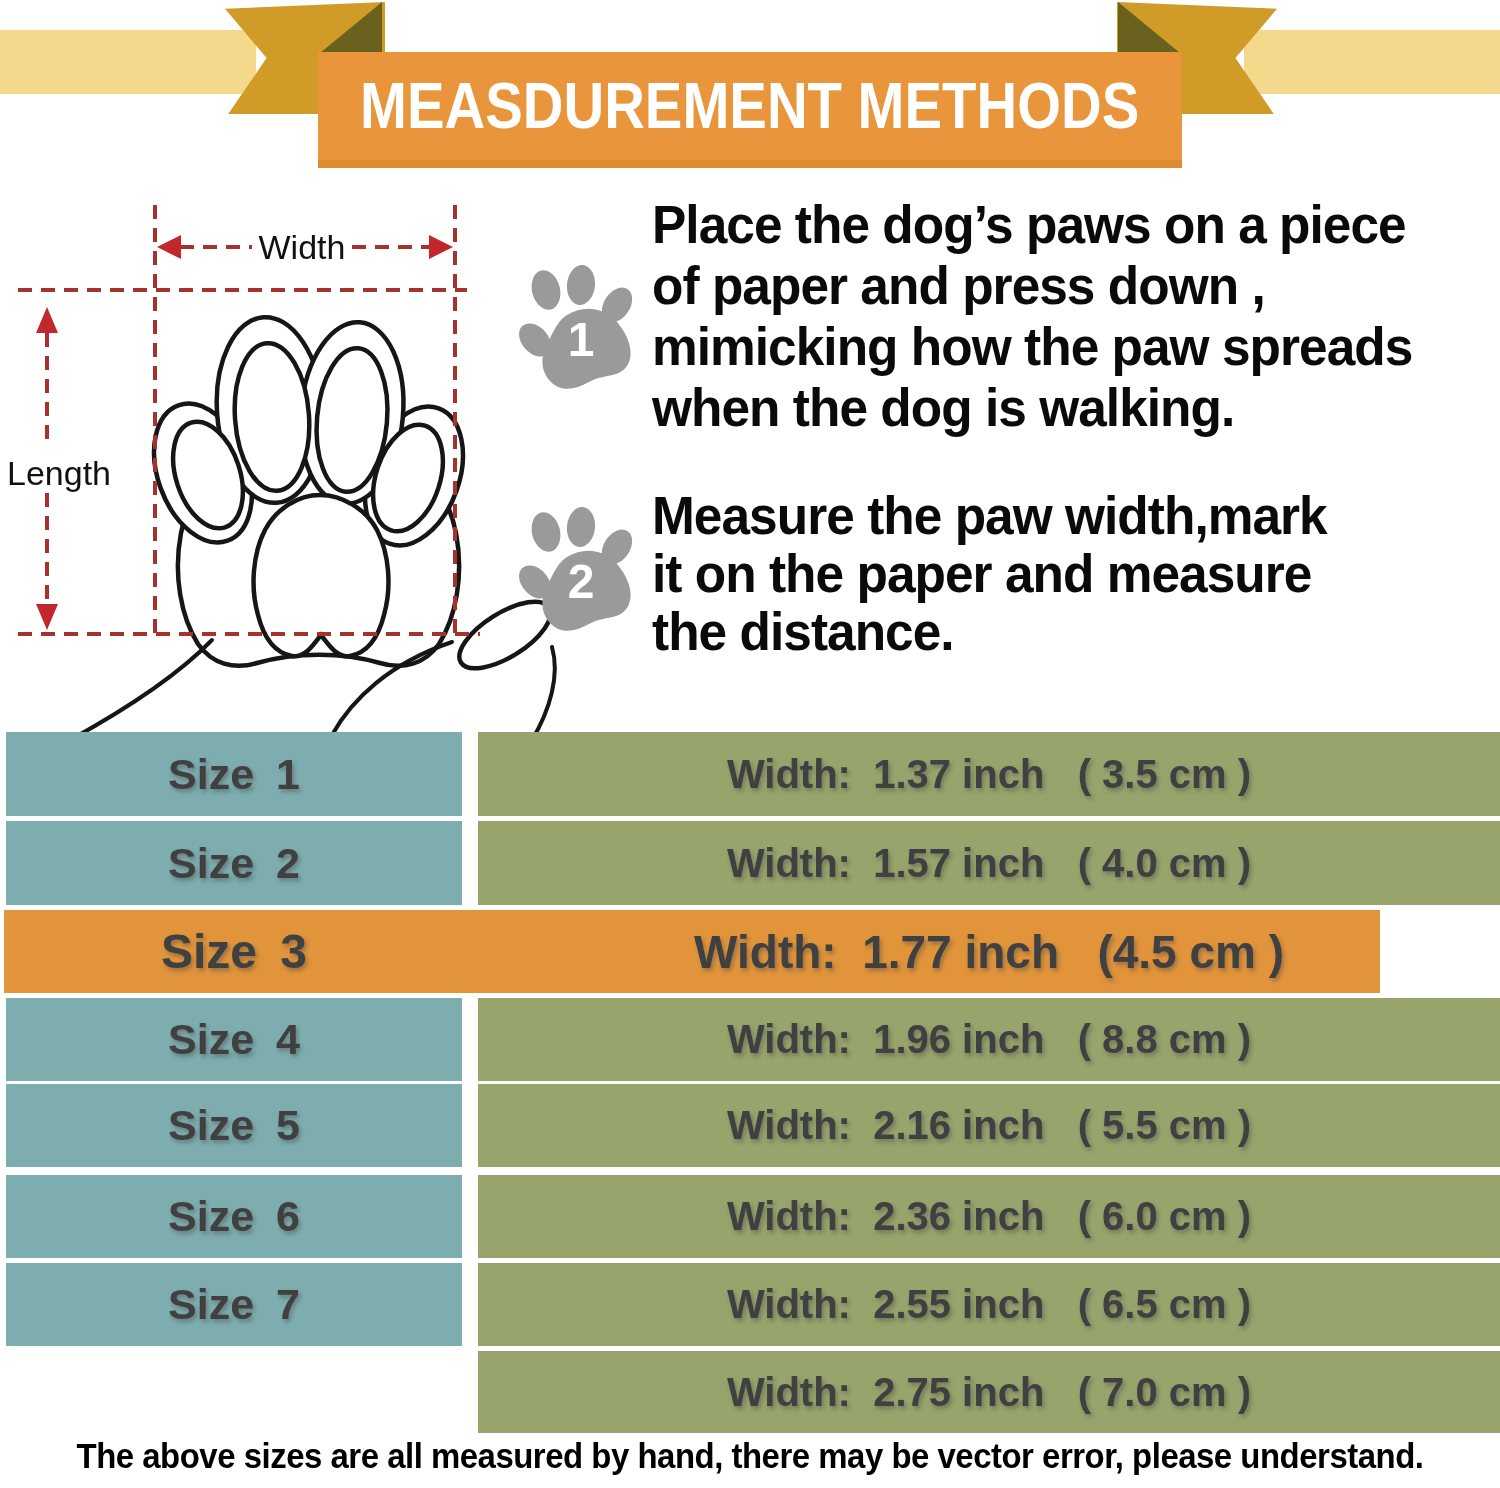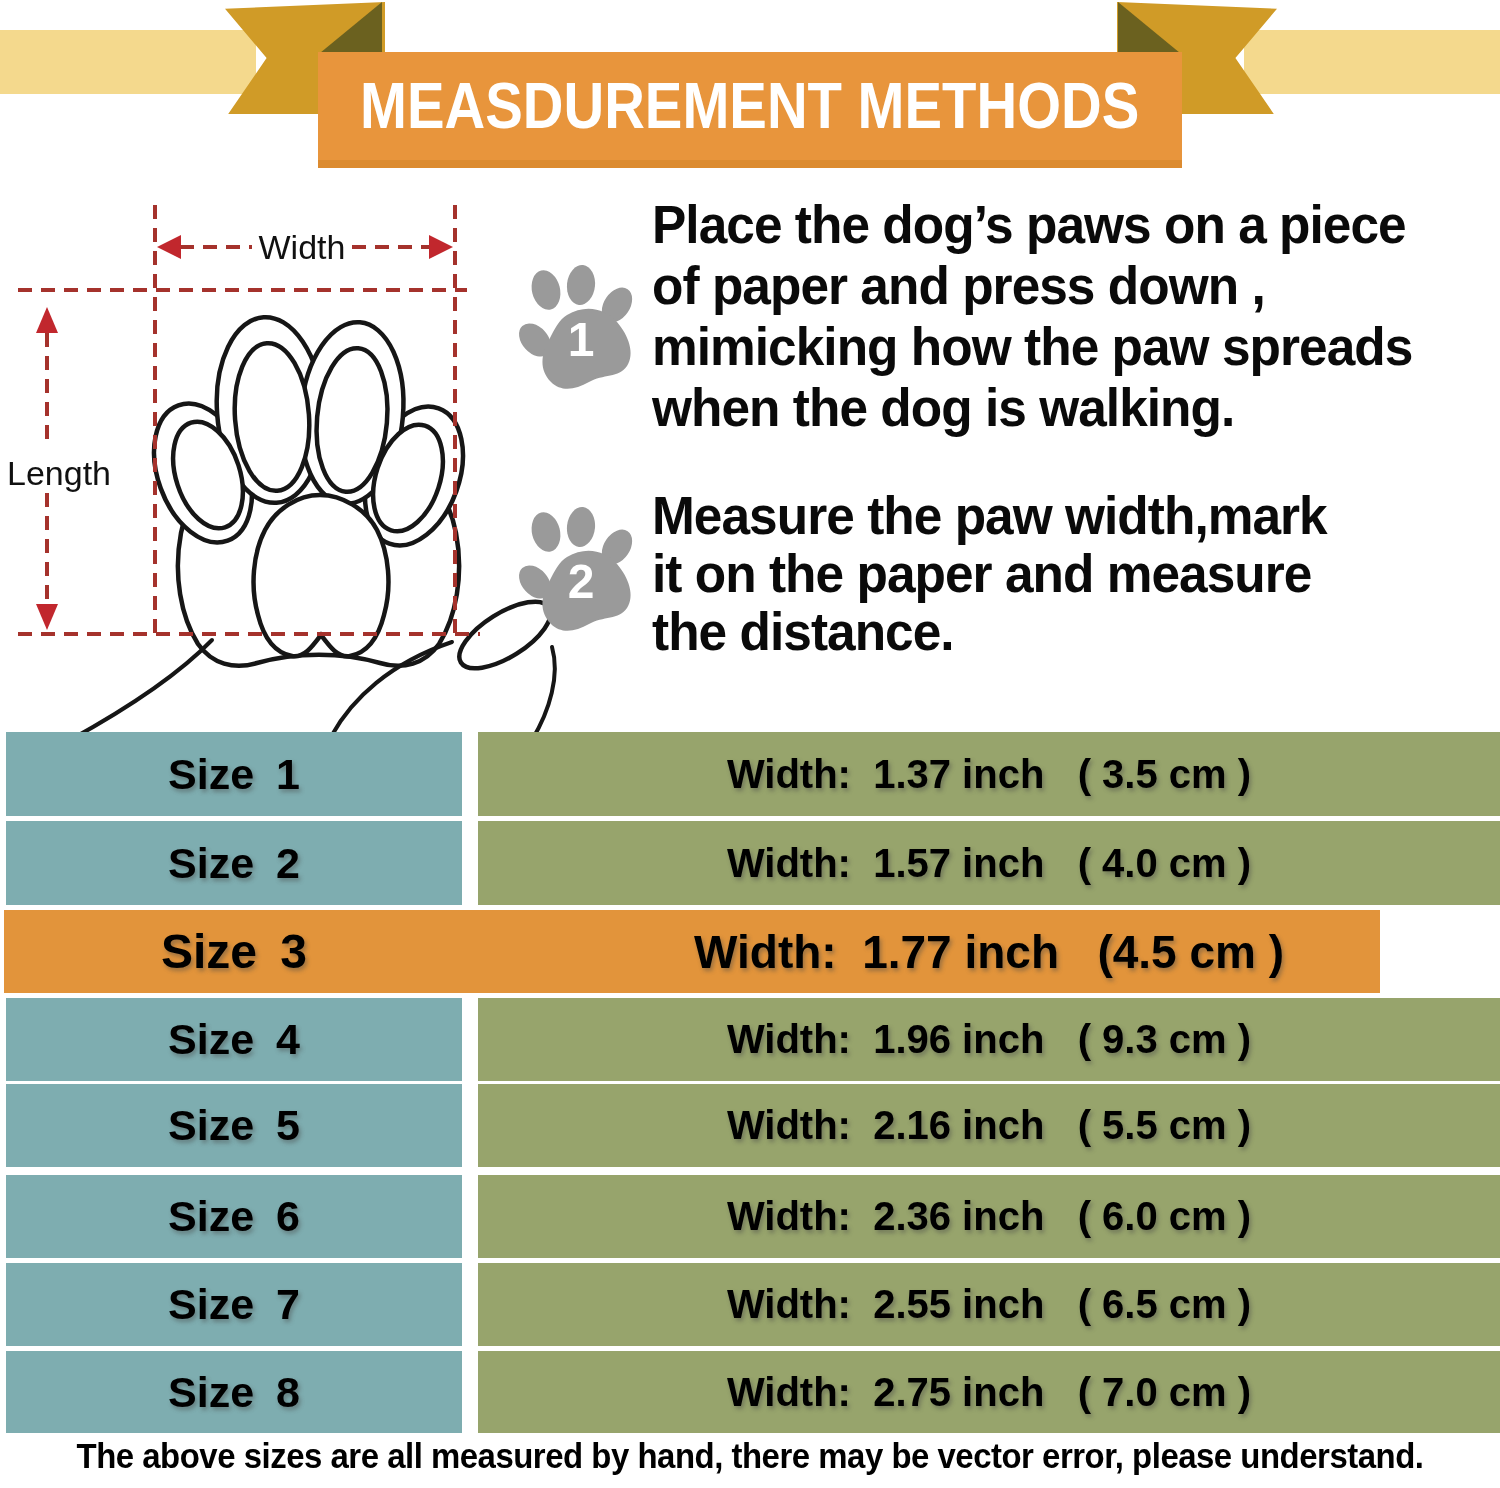--- a/index.html
+++ b/index.html
@@ -40,21 +40,21 @@
   }
   .step-text.one { top:194px; }
   .step-text.two { top:487px; }
   .step-text .line { line-height:61px; white-space:pre; }
   .step-text.two .line { line-height:58px; }
   
   .trow { position:absolute; left:0; width:1500px; height:83px; }
   .cell {
     position:absolute; top:0; height:100%;
     display:flex; align-items:center; justify-content:center;
-    color:#000000; font-weight:bold;
+    color:#404040; font-weight:bold;
     text-shadow:2px 3px 4px rgba(70,70,70,0.45);
   }
   .cell-size  { left:6px;  width:456px; background:#7EADB0; font-size:43px; word-spacing:10px; }
   .cell-width { left:470px; width:1022px; background:#97A46C; font-size:40px; white-space:pre;margin-left:8px; }
   .trow.highlight { background:#E2943B; left:4px; width:1376px; }
   .trow.highlight .cell-size  { left:2px; background:transparent; font-size:48px; }
   .trow.highlight .cell-width { left:466px; background:transparent; font-size:46px; }
   
   .footnote {
     position:absolute; left:0; top:1436px; width:1500px;
@@ -161,35 +161,34 @@
     <div class="trow" style="top:821px; height:84px;">
       <div class="cell cell-size">Size 2</div>
       <div class="cell cell-width">Width:  1.57 inch   ( 4.0 cm )</div>
     </div>
     <div class="trow highlight" style="top:910px; height:83px;">
       <div class="cell cell-size">Size 3</div>
       <div class="cell cell-width">Width:  1.77 inch   (4.5 cm )</div>
     </div>
     <div class="trow" style="top:998px; height:83px;padding-left:28px;">
       <div class="cell cell-size">Size 4</div>
-      <div class="cell cell-width">Width:  1.96 inch   ( 9.3 cm )</div>
+      <div class="cell cell-width">Width:  1.96 inch   ( 8.8 cm )</div>
     </div>
     <div class="trow" style="top:1084px; height:83px;">
       <div class="cell cell-size">Size 5</div>
       <div class="cell cell-width">Width:  2.16 inch   ( 5.5 cm )</div>
     </div>
     <div class="trow" style="top:1175px; height:83px;">
       <div class="cell cell-size">Size 6</div>
       <div class="cell cell-width">Width:  2.36 inch   ( 6.0 cm )</div>
     </div>
     <div class="trow" style="top:1263px; height:83px;padding-left:43px;">
       <div class="cell cell-size">Size 7</div>
       <div class="cell cell-width">Width:  2.55 inch   ( 6.5 cm )</div>
     </div>
     <div class="trow" style="top:1351px; height:82px;">
-      <div class="cell cell-size">Size 8</div>
       <div class="cell cell-width">Width:  2.75 inch   ( 7.0 cm )</div>
     </div>
   </div>
 
   <div class="footnote">The above sizes are all measured by hand, there may be vector error, please understand.</div>
 
 </div>
 
 </body></html>

